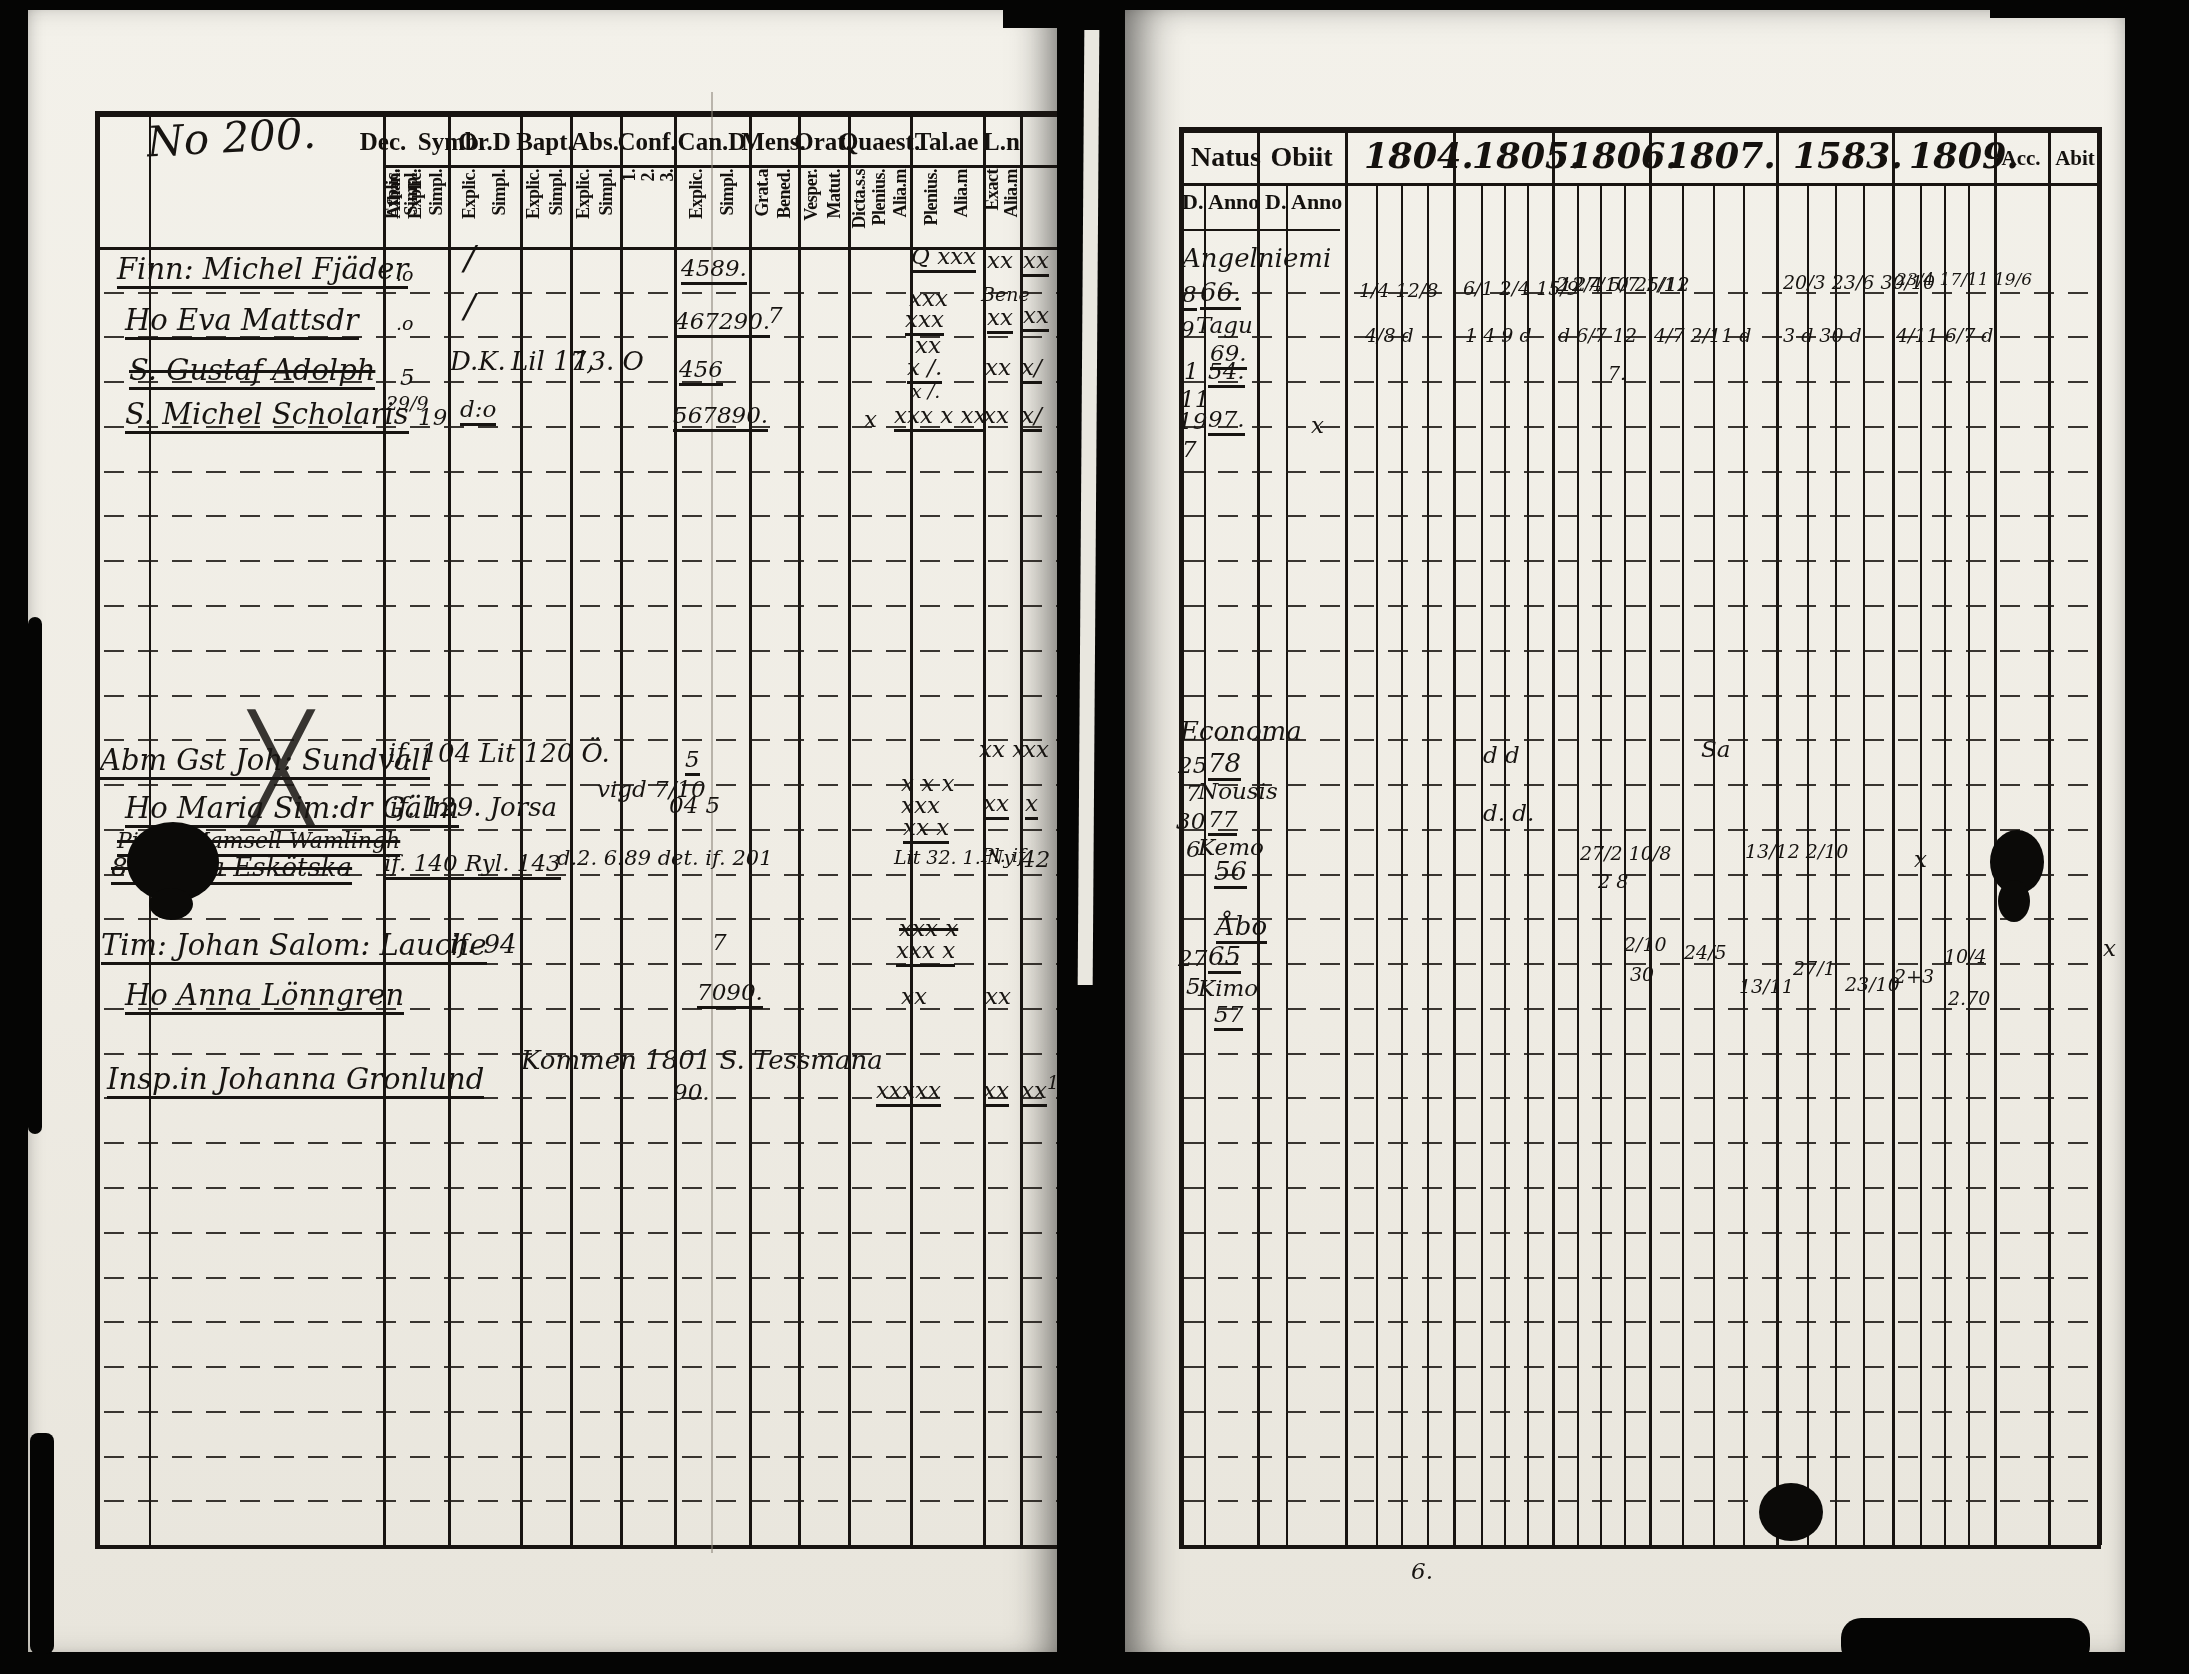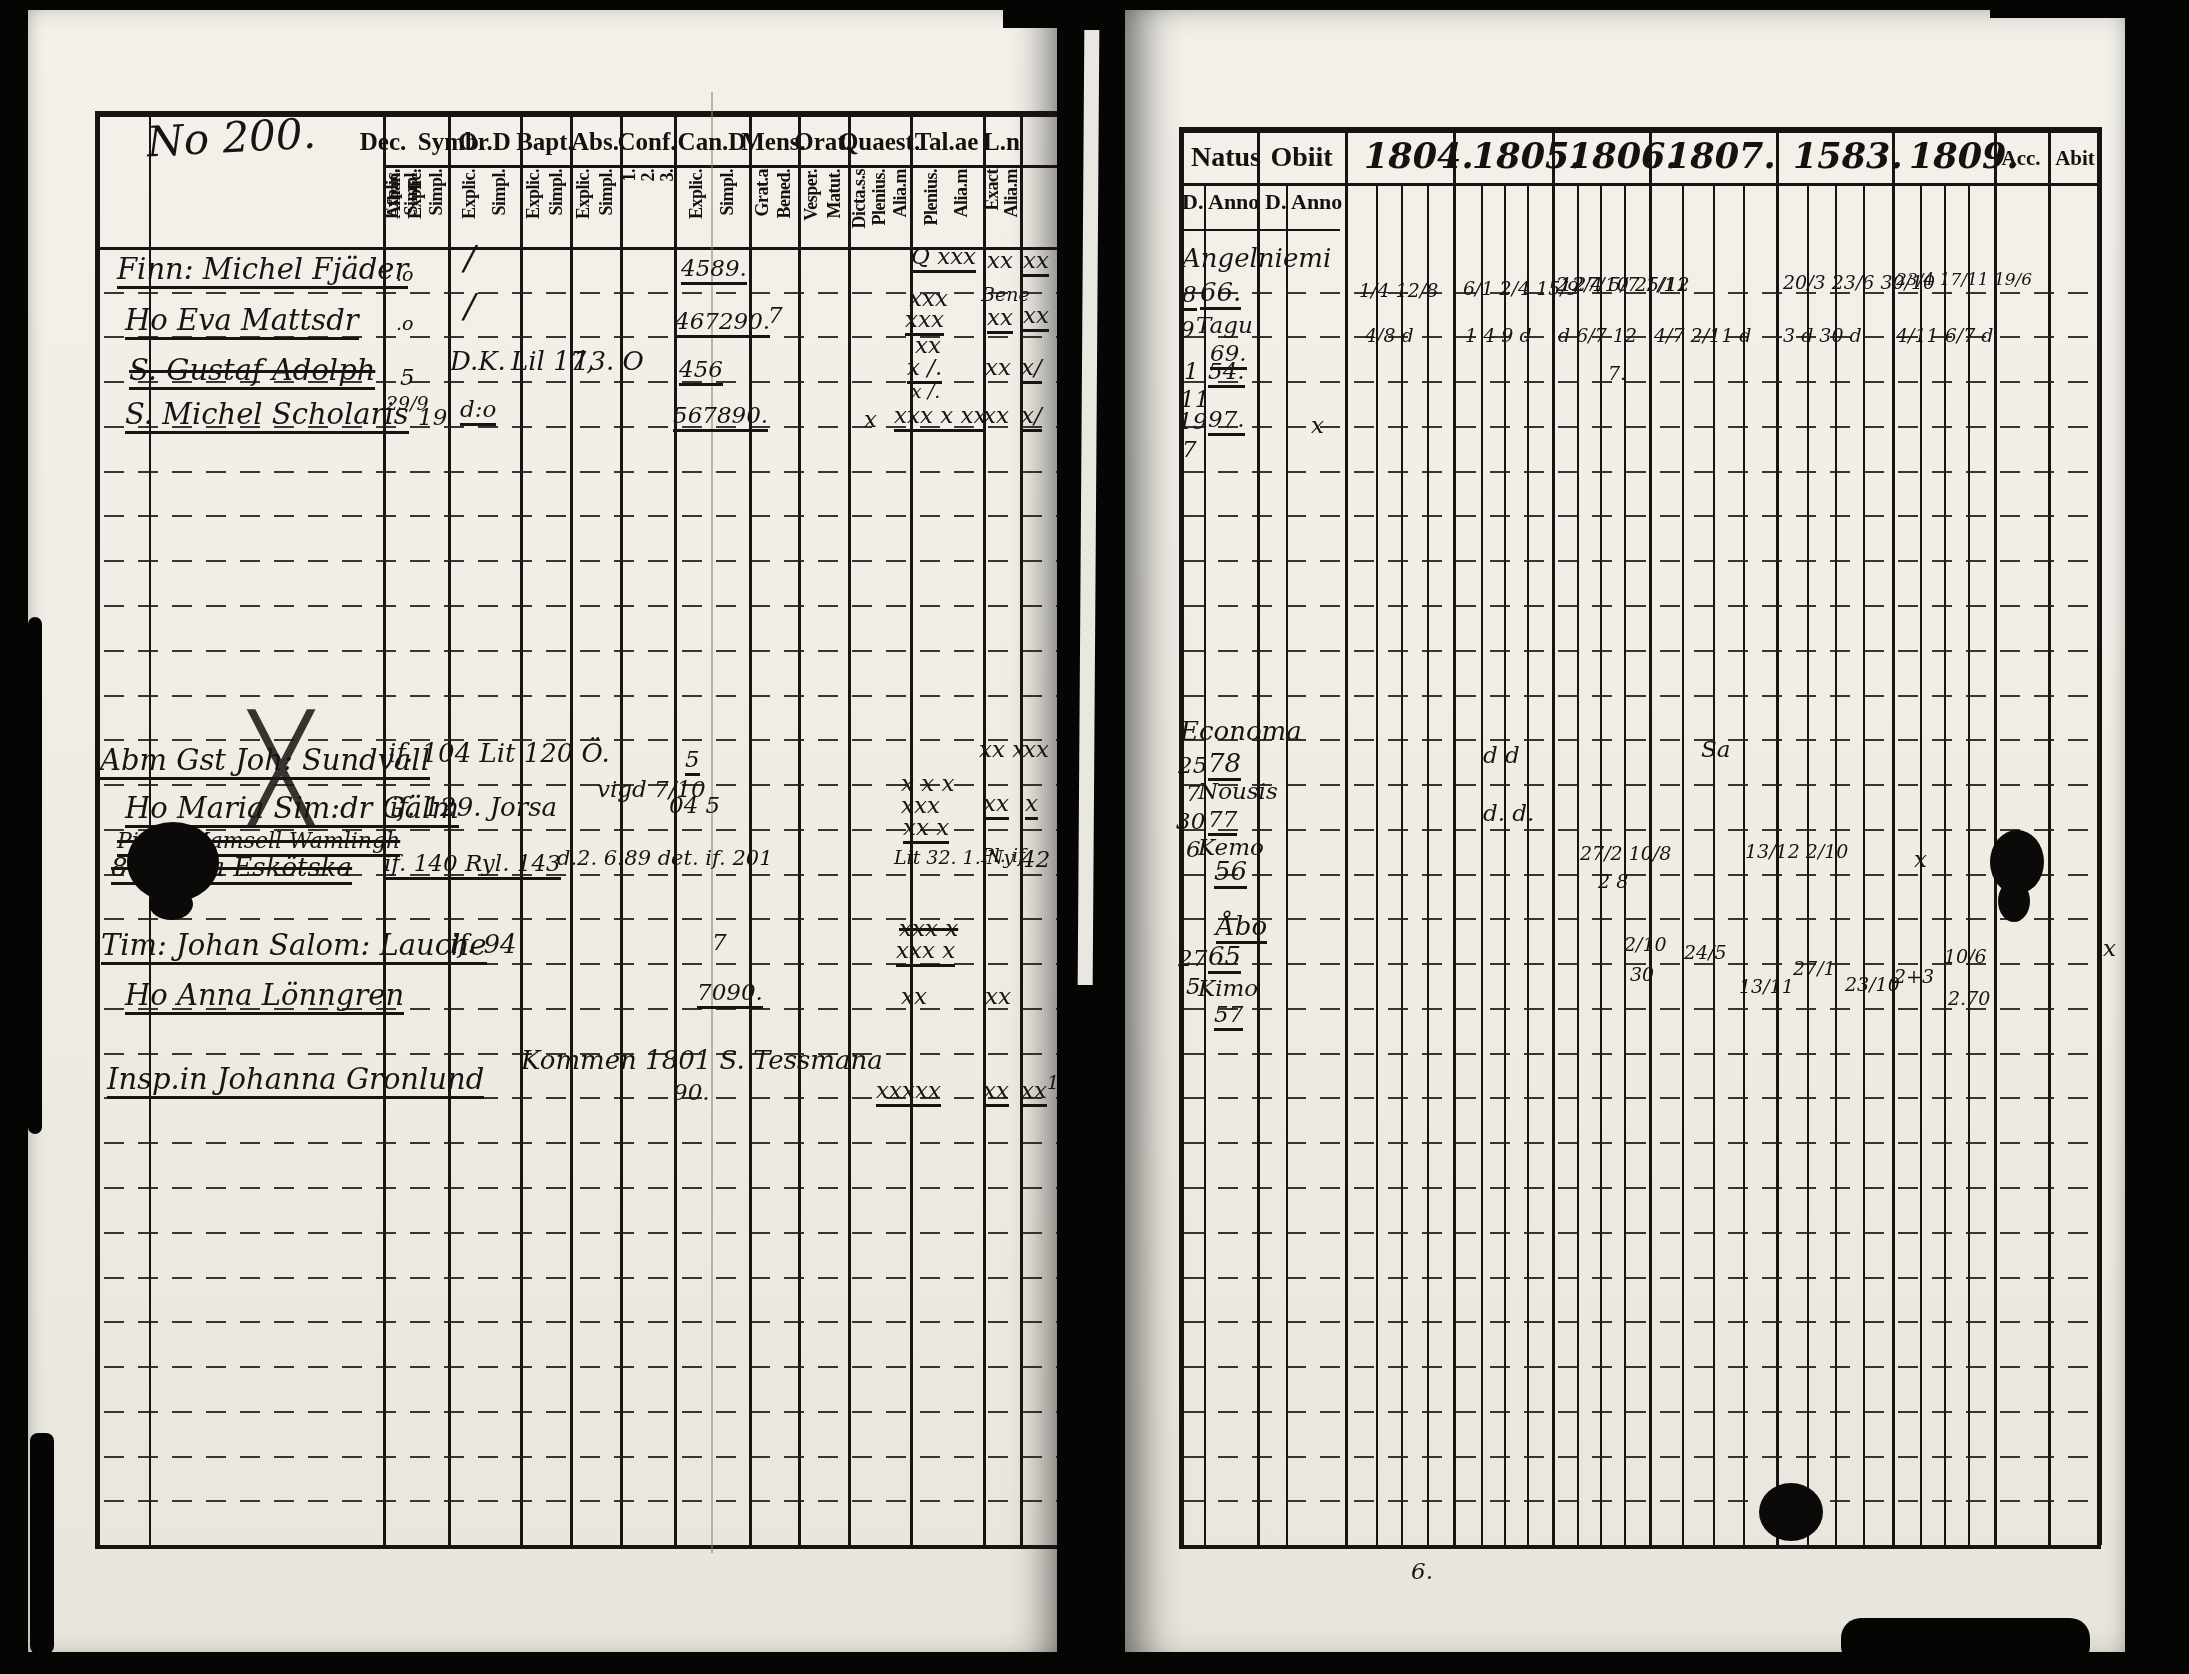--- a/index.html
+++ b/index.html
@@ -189,21 +189,21 @@
   <span class="hw mk" style="left:1186px;top:975px">5</span>
   <span class="hw mk" style="left:1198px;top:977px">Kimo</span>
   <span class="hw mk u" style="left:1214px;top:1003px">57</span>
   <span class="hw sm" style="left:1624px;top:935px">2/10</span>
   <span class="hw sm" style="left:1630px;top:965px">30</span>
   <span class="hw sm" style="left:1684px;top:943px">24/5</span>
   <span class="hw sm" style="left:1739px;top:977px">13/11</span>
   <span class="hw sm" style="left:1793px;top:959px">27/1</span>
   <span class="hw sm" style="left:1845px;top:975px">23/10</span>
   <span class="hw sm" style="left:1894px;top:967px">2+3</span>
-  <span class="hw sm" style="left:1944px;top:947px">10/6</span>
+  <span class="hw sm" style="left:1944px;top:947px">10/4</span>
   <span class="hw sm" style="left:1948px;top:989px">2.70</span>
 
   <span class="hw mk" style="left:1411px;top:1560px">6.</span>
 
   <div class="blob" style="left:127px;top:822px;width:92px;height:80px"></div>
   <div class="blob" style="left:149px;top:888px;width:44px;height:32px"></div>
   <div class="blob" style="left:1990px;top:830px;width:54px;height:64px"></div>
   <div class="blob" style="left:1998px;top:880px;width:32px;height:42px"></div>
   <div class="blob" style="left:1759px;top:1483px;width:64px;height:58px"></div>
   <div class="band" style="left:1841px;top:1618px;width:249px;height:48px;border-radius:20px"></div>

